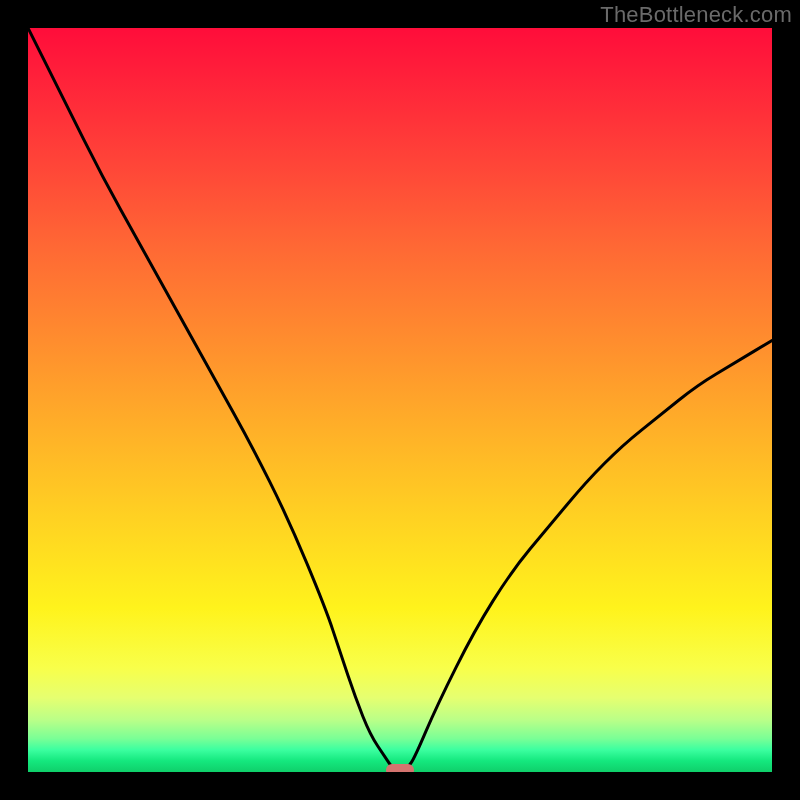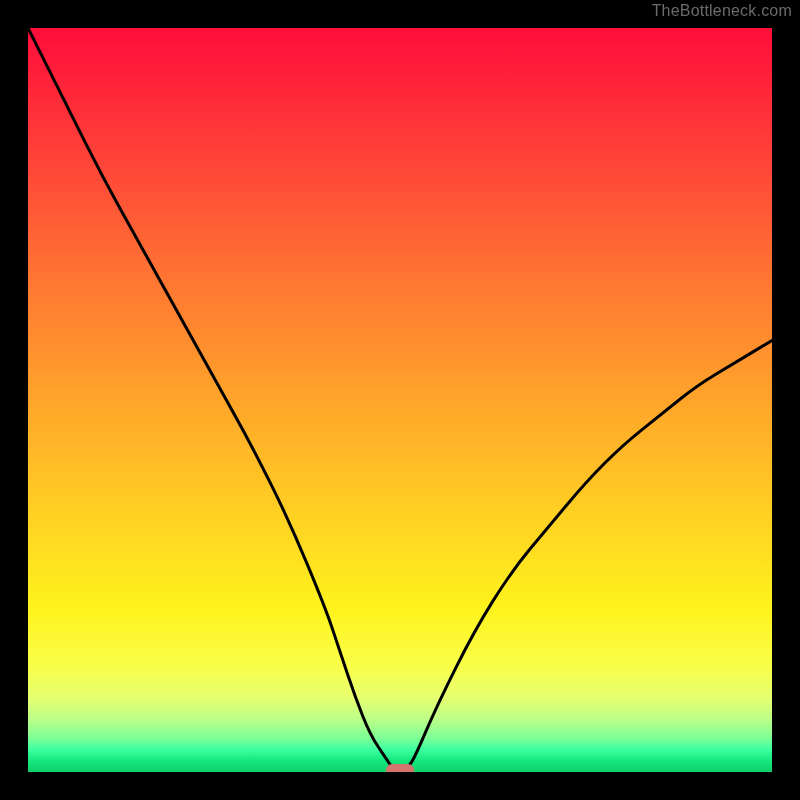--- a/index.html
+++ b/index.html
@@ -15,21 +15,21 @@
     position: relative;
     width: 800px;
     height: 800px;
     background: #000;
   }
   .watermark {
     position: absolute;
     top: 2px;
     right: 8px;
     color: #6a6a6a;
-    font-size: 16px;
+    font-size: 22px;
     font-weight: 500;
     letter-spacing: 0.2px;
     z-index: 10;
   }
   
   .plot-area {
     position: absolute;
     left: 28px;
     top: 28px;
     width: 744px;   

